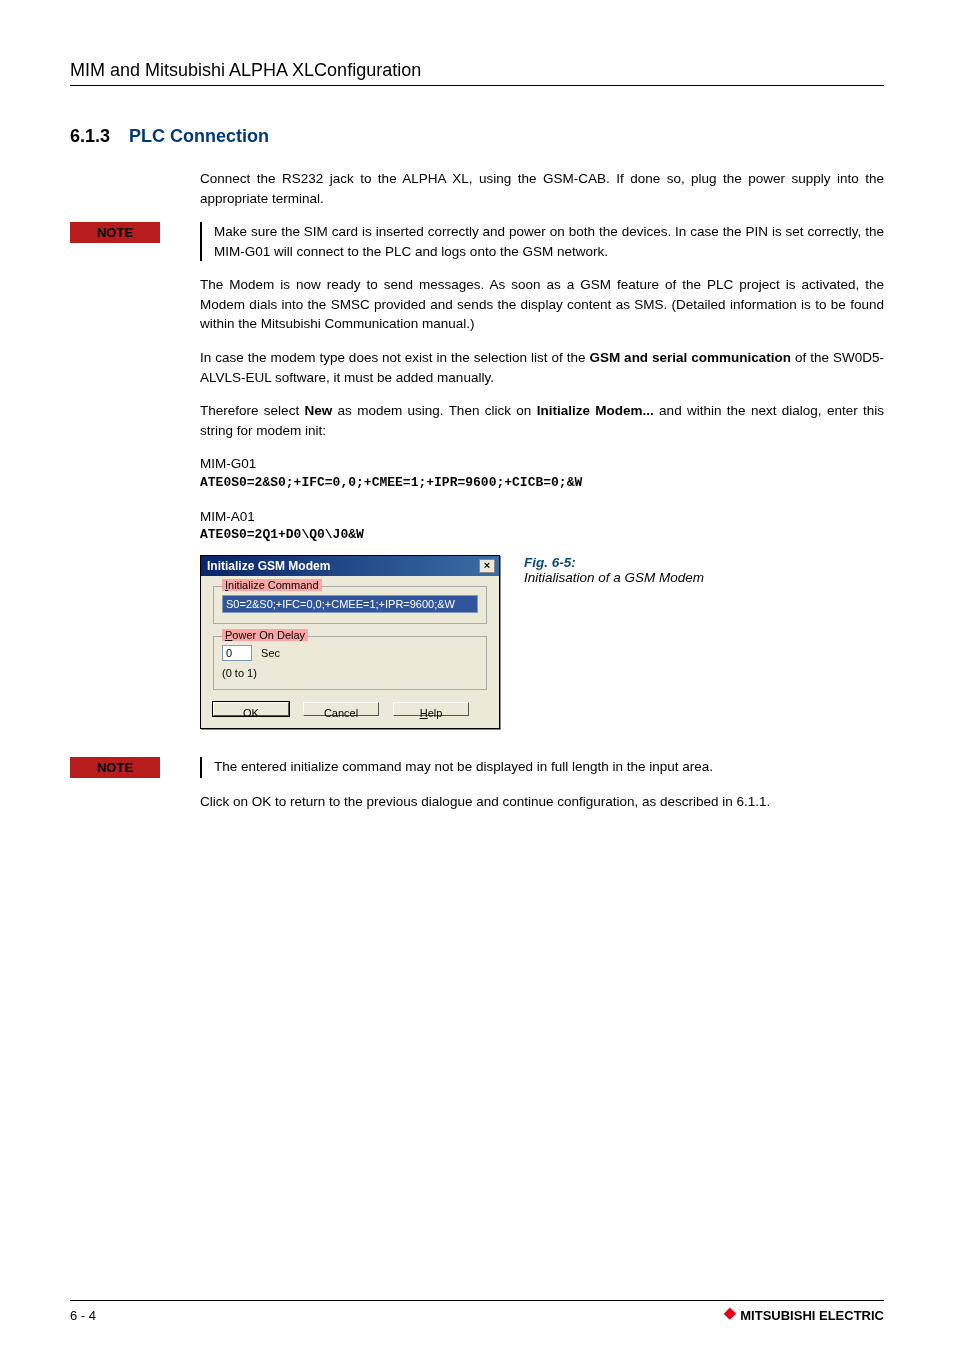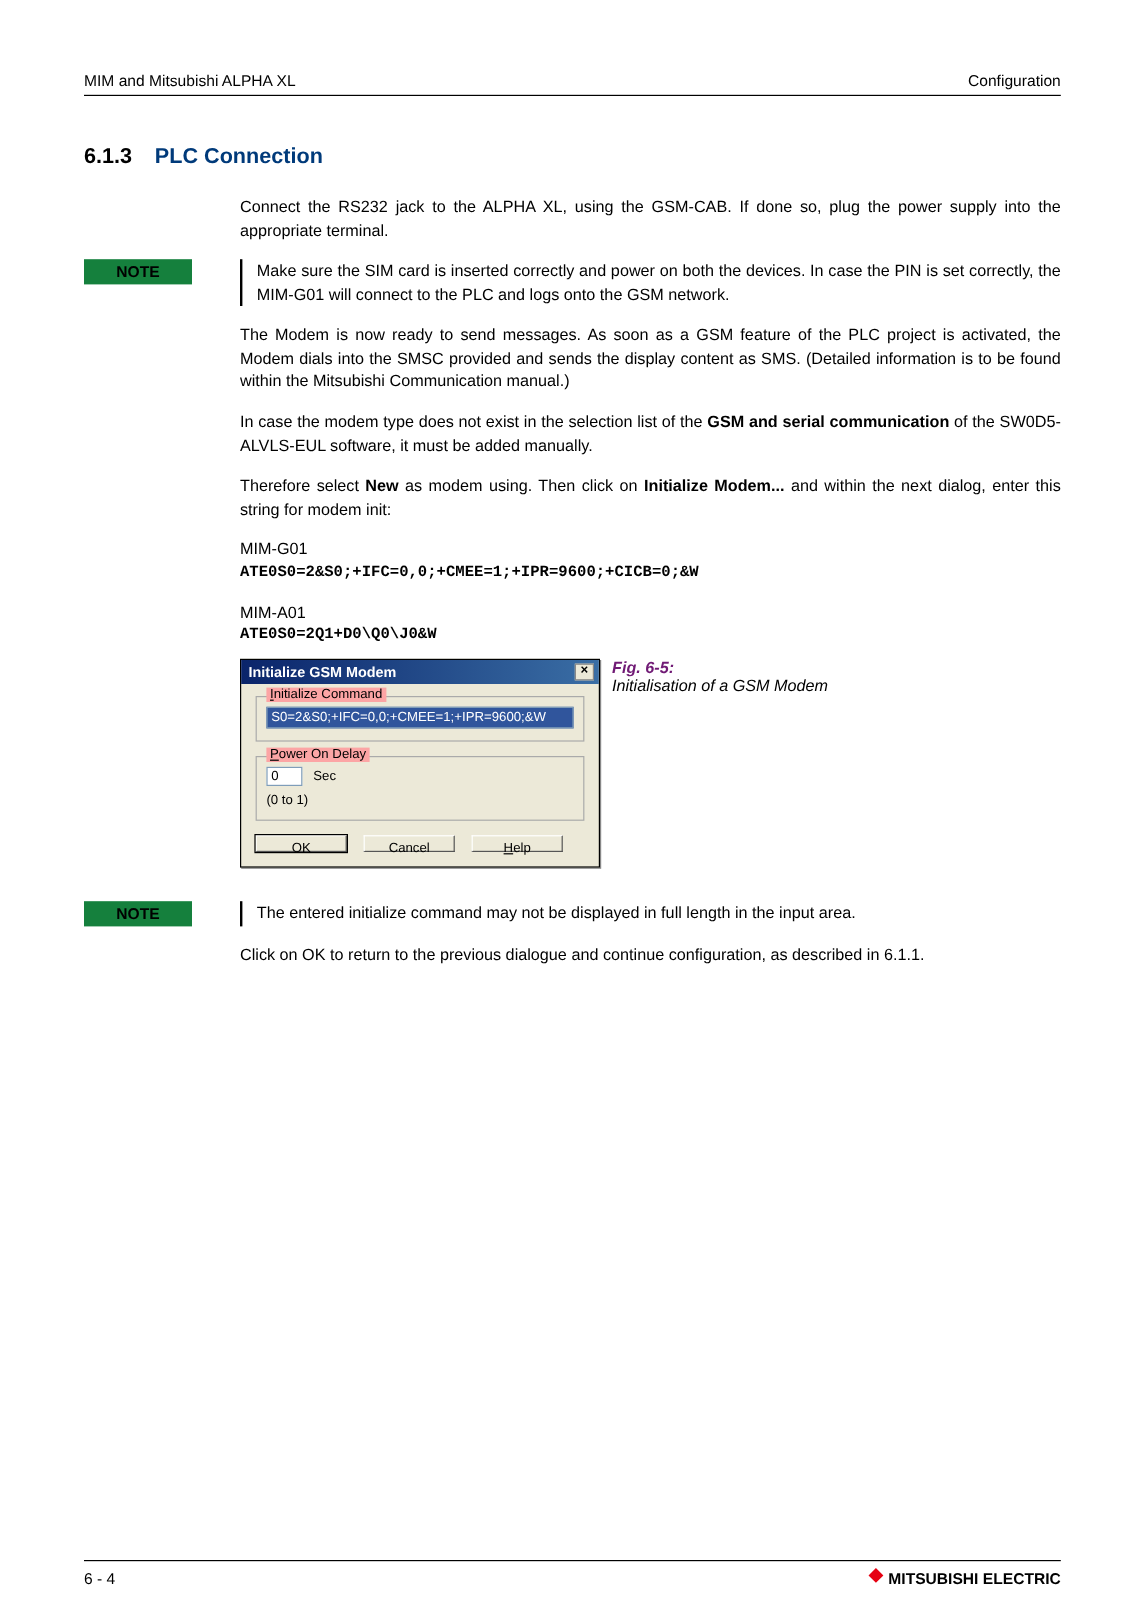--- a/index.html
+++ b/index.html
@@ -10,22 +10,22 @@
     margin: 0 auto;
     color: #000;
   }
   .page {
     padding: 60px 70px 40px 70px;
     min-height: 1351px;
     position: relative;
   }
   .header-row {
     display: flex;
-    justify-content: space-between;
-    font-size: 13px;
+    justify-content: flex-start;
+    font-size: 18px;
     border-bottom: 1px solid #000;
     padding-bottom: 4px;
     margin-bottom: 40px;
   }
   .section-heading {
     display: flex;
     gap: 19px;
     margin-bottom: 22px;
   }
   .section-number {
@@ -46,21 +46,21 @@
   .para {
     margin-bottom: 14px;
   }
   .note-row {
     display: flex;
     align-items: flex-start;
     margin-bottom: 14px;
   }
   .note-badge {
     width: 90px;
-    background: #15803d;
+    background: #b91c1c;
     text-align: center;
     font-size: 13px;
     font-weight: bold;
     padding: 3px 0;
     margin-right: 18px;
     flex-shrink: 0;
   }
   .note-bar {
     width: 2px;
     background: #000;
@@ -73,21 +73,21 @@
     text-align: justify;
     flex: 1;
   }
   .mono {
     font-family: "Courier New", monospace;
     font-size: 13px;
     font-weight: bold;
   }
   .dialog-row {
     display: flex;
-    gap: 10px;
+    gap: 24px;
     margin-left: 130px;
     margin-top: 10px;
     margin-bottom: 28px;
   }
   .dialog {
     width: 300px;
     border: 1px solid #000;
     box-shadow: 1px 1px 0 #888;
     background: #ece9d8;
     font-size: 11px;
@@ -171,21 +171,21 @@
     text-align: center;
     line-height: 20px;
   }
   .dlg-btn.default {
     outline: 1px solid #000;
   }
   .caption-col {
     font-size: 13.5px;
   }
   .caption-title {
-    color: #701a75;
+    color: #0c4a6e;
     font-weight: bold;
     font-style: italic;
   }
   .caption-sub {
     font-style: italic;
   }
   .footer {
     position: absolute;
     bottom: 28px;
     left: 70px;

